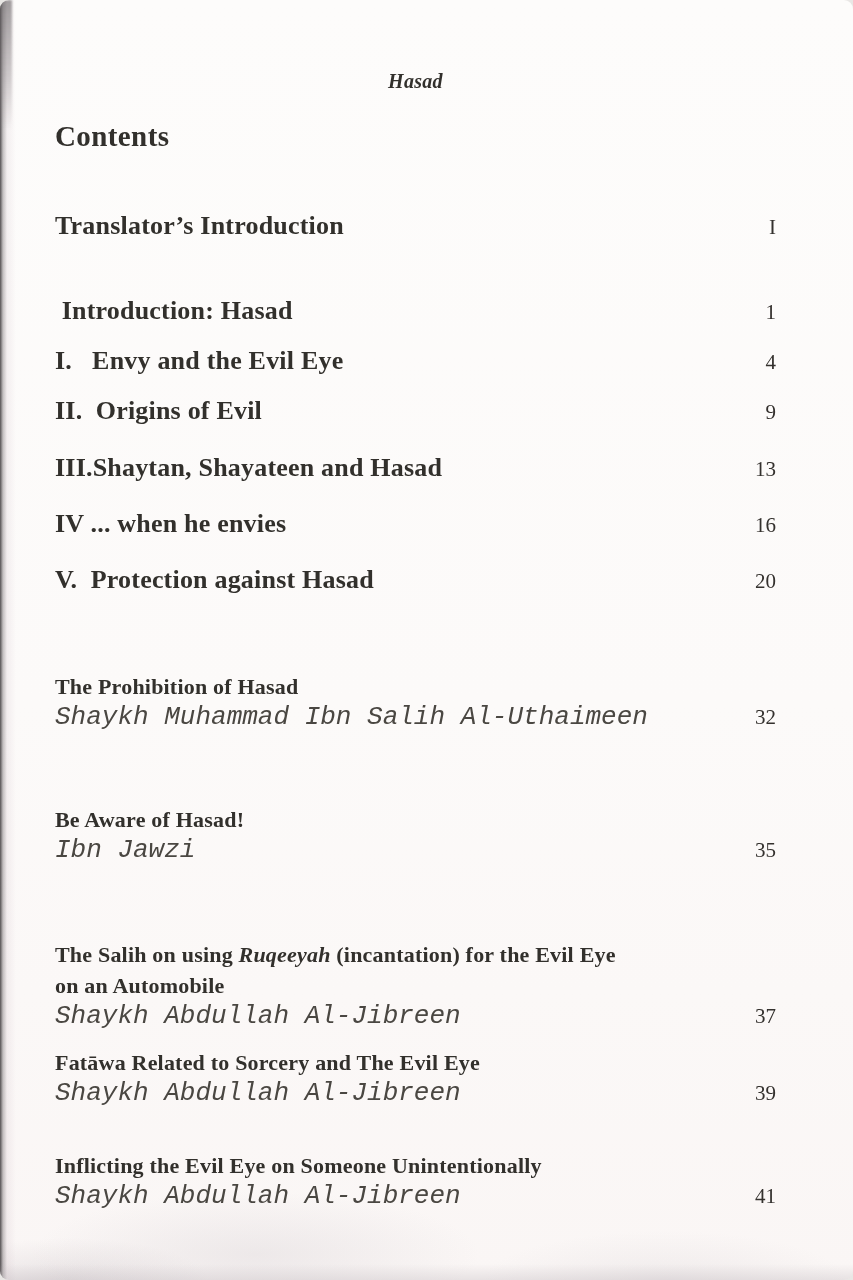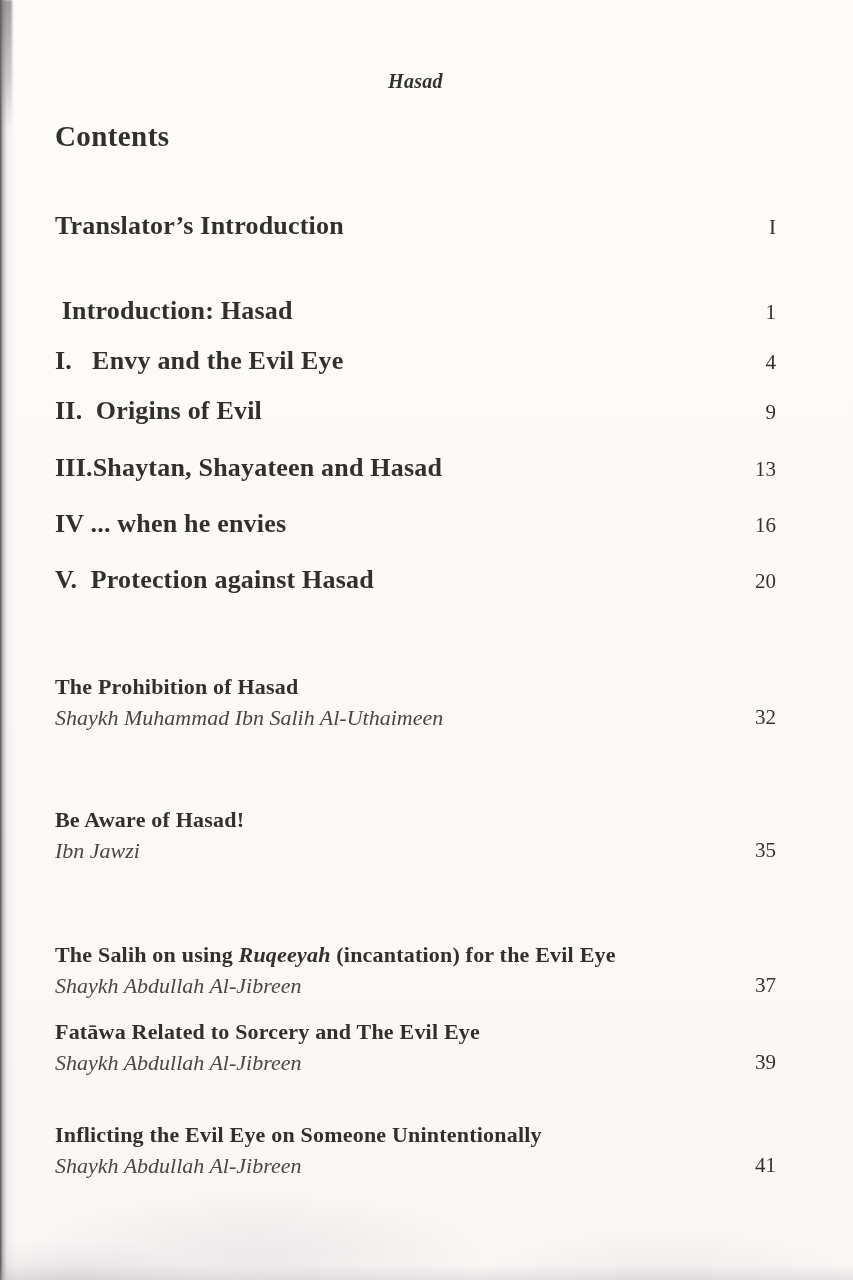--- a/index.html
+++ b/index.html
@@ -9,20 +9,21 @@
     height: 1280px;
     margin: 0 auto;
     background:
       radial-gradient(ellipse 320px 90px at 30% 98%, rgba(203,196,201,0.28), transparent 70%),
       radial-gradient(ellipse 260px 70px at 78% 100%, rgba(203,196,201,0.22), transparent 70%),
       radial-gradient(ellipse 200px 60px at 8% 100%, rgba(188,180,186,0.30), transparent 70%),
       linear-gradient(180deg, #fdfcfb 0%, #fcfaf9 55%, #faf6f5 100%);
     font-family: "Liberation Serif", "DejaVu Serif", serif;
     color: #32302c;
     overflow: hidden;
+    border-radius: 9px;
   }
   
   .scan-edge-left {
     position: absolute; left: 0; top: 0; bottom: 0; width: 16px;
     background: linear-gradient(to right,
       rgba(62,58,60,0.88) 0px,
       rgba(110,102,106,0.40) 3px,
       rgba(205,186,196,0.20) 7px,
       rgba(205,186,196,0.00) 16px);
     pointer-events: none;
@@ -87,25 +88,26 @@
   .block .pg { line-height: 31px; margin-left: 48px; }
   .lines { flex: 1 1 auto; }
   .t {
     font-size: 22px;
     line-height: 31px;
     font-weight: bold;
     letter-spacing: 0.2px;
   }
   .t .it { font-style: italic; }
   .a {
-    font-size: 22px;
+    font-size: 26px;
     line-height: 31px;
     font-style: italic;
     font-weight: normal;
     color: #4a4742;
+    font-family: Liberation Mono, monospace;
   }
 </style>
 </head>
 <body>
 
 <div class="page">
   <div class="scan-edge-left"></div>
   <div class="scan-corner-tl"></div>
   <div class="scan-bottom"></div>
 
@@ -161,20 +163,21 @@
       <div class="lines">
         <div class="t">Be Aware of Hasad!</div>
         <div class="a">Ibn Jawzi</div>
       </div>
       <span class="pg">35</span>
     </div>
 
     <div class="row block" style="margin-bottom:15px">
       <div class="lines">
         <div class="t"><span>The Salih on using </span><span class="it">Ruqeeyah</span><span> (incantation) for the Evil Eye</span></div>
+        <div class="t">on an Automobile</div>
         <div class="a">Shaykh Abdullah Al-Jibreen</div>
       </div>
       <span class="pg">37</span>
     </div>
 
     <div class="row block" style="margin-bottom:41px">
       <div class="lines">
         <div class="t">Fatāwa Related to Sorcery and The Evil Eye</div>
         <div class="a">Shaykh Abdullah Al-Jibreen</div>
       </div>

